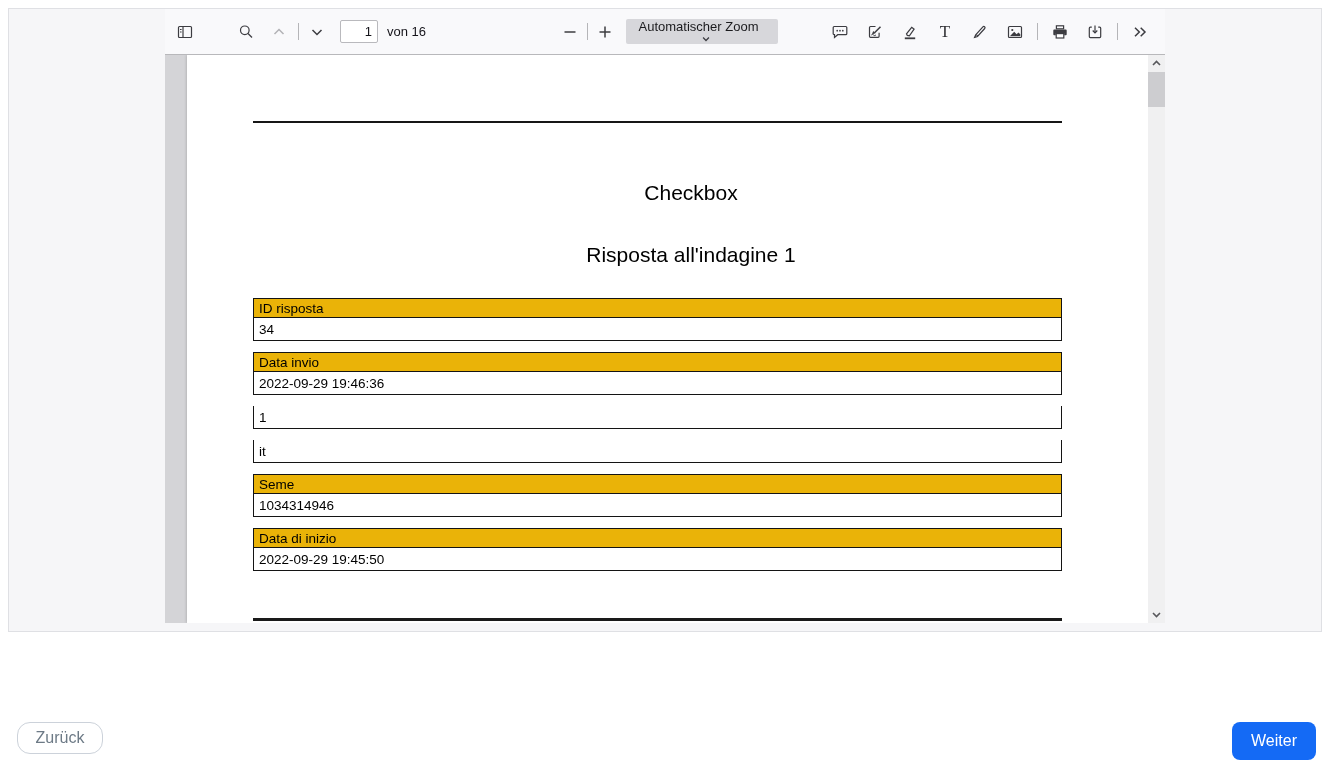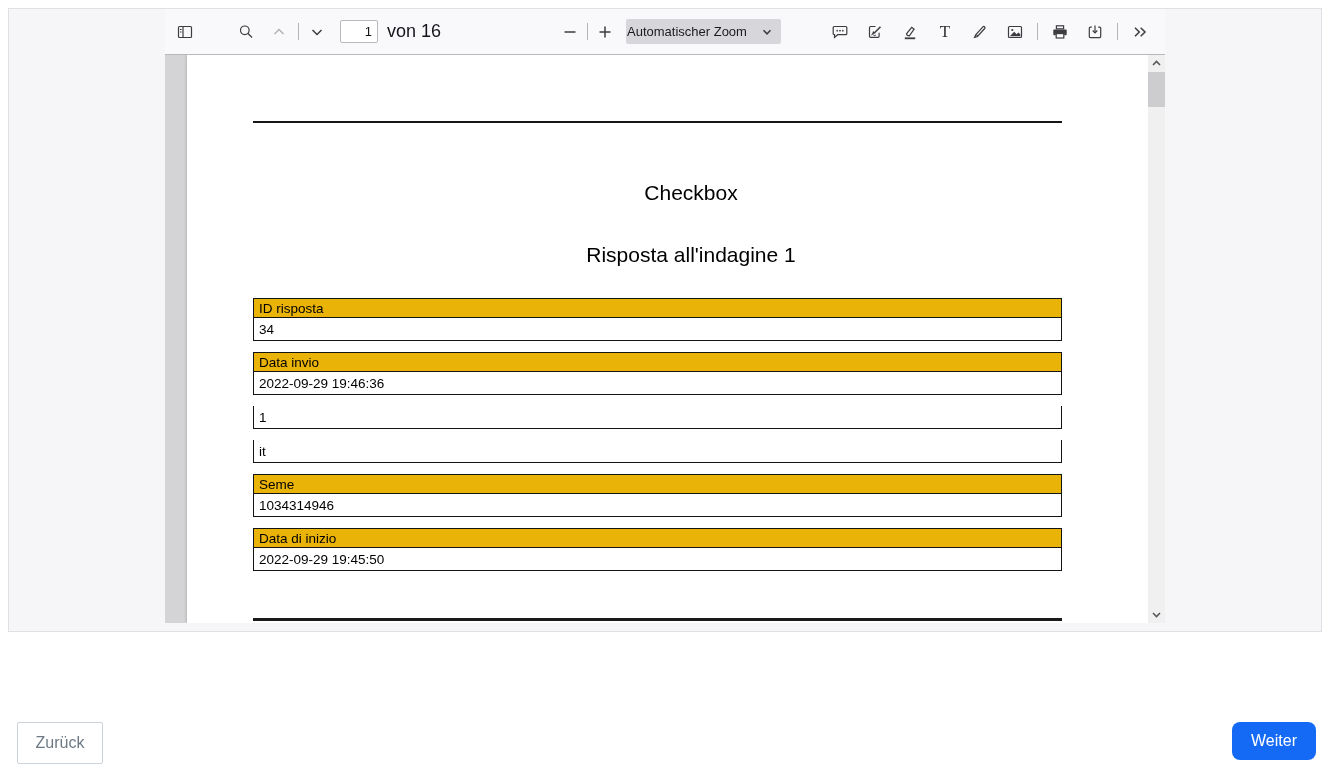--- a/index.html
+++ b/index.html
@@ -23,25 +23,25 @@
             border-radius:2px; cursor:pointer; flex:0 0 auto; }
   .tb-btn svg { display:block; }
   .tb-sep { width:1px; height:17px; background:#b5b5b8; flex:0 0 auto; }
   .icon-stroke { stroke:#3c3c41; fill:none; stroke-width:1.2; }
   .icon-stroke-bold { stroke:#3c3c41; fill:none; stroke-width:1.5; }
   .icon-disabled { stroke:#b2b2b6; }
 
   .page-input { width:38px; height:23px; border:1px solid #b9b9bd; border-radius:2px;
                 background:#fff; font:13px "Liberation Sans", sans-serif; text-align:right;
                 padding:0 5px; color:#15141a; }
-  .page-count { font-size:18px; color:#15141a; margin-left:9px; white-space:nowrap; }
+  .page-count { font-size:13px; color:#15141a; margin-left:9px; white-space:nowrap; }
 
   .zoom-select { height:25px; min-width:152px; background:#d7d7db; border-radius:2px;
                  display:flex; align-items:center; padding:0 8px 0 1px; cursor:pointer;
-                 margin-left:8px; }
+                 margin-left:8px;flex-direction:column; }
   .zoom-select span { font-size:13px; color:#1b1b1e; flex:1; white-space:nowrap; }
   .text-tool { font-family:"Liberation Serif", serif; font-size:17px; color:#303034; line-height:1; }
 
   .viewer { position:absolute; left:0; top:46px; width:1000px; height:568px;
             background:#d4d4d7; overflow:hidden; }
   .pdf-page { position:absolute; left:22px; top:0; width:1008px; height:568px; background:#fff;
               box-shadow:0 0 3px rgba(0,0,0,.25); font-family:"Liberation Sans", sans-serif; }
   .rule { position:absolute; left:66px; top:66px; width:809px; height:2px; background:#161616; }
   .doc-title { position:absolute; left:0; top:126px; width:100%; text-align:center;
                font-size:21px; color:#000; }
@@ -57,22 +57,22 @@
                  background:#1a1a1a; }
 
   .vscrollbar { position:absolute; right:0; top:0; width:17px; height:568px; background:#f0f0f1; }
   .sb-btn { position:absolute; left:0; width:17px; height:17px; display:flex;
             align-items:center; justify-content:center; cursor:pointer; }
   .sb-up { top:0; } .sb-down { bottom:0; }
   .sb-thumb { position:absolute; left:0; top:17px; width:17px; height:35px; background:#cdcdd0; }
   .sb-chev { stroke:#58585c; fill:none; stroke-width:1.6; }
 
   
-  .btn-back { position:absolute; left:17px; top:722px; width:86px; height:42px;
-              background:#fff; border:1px solid #ccd2da; border-radius:2px;
+  .btn-back { position:absolute; left:17px; top:722px; width:86px; height:32px;
+              background:#fff; border:1px solid #ccd2da; border-radius:13px;
               font:16px "Liberation Sans", sans-serif; color:#6d7a86; cursor:pointer; }
   .btn-next { position:absolute; left:1232px; top:722px; width:84px; height:38px;
               border:none; border-radius:5px; font:16px "Liberation Sans", sans-serif;
               color:#fff; cursor:pointer; }
 </style>
 </head>
 <body>
 
 <div class="outer-box">
   <div class="pdf-embed">

